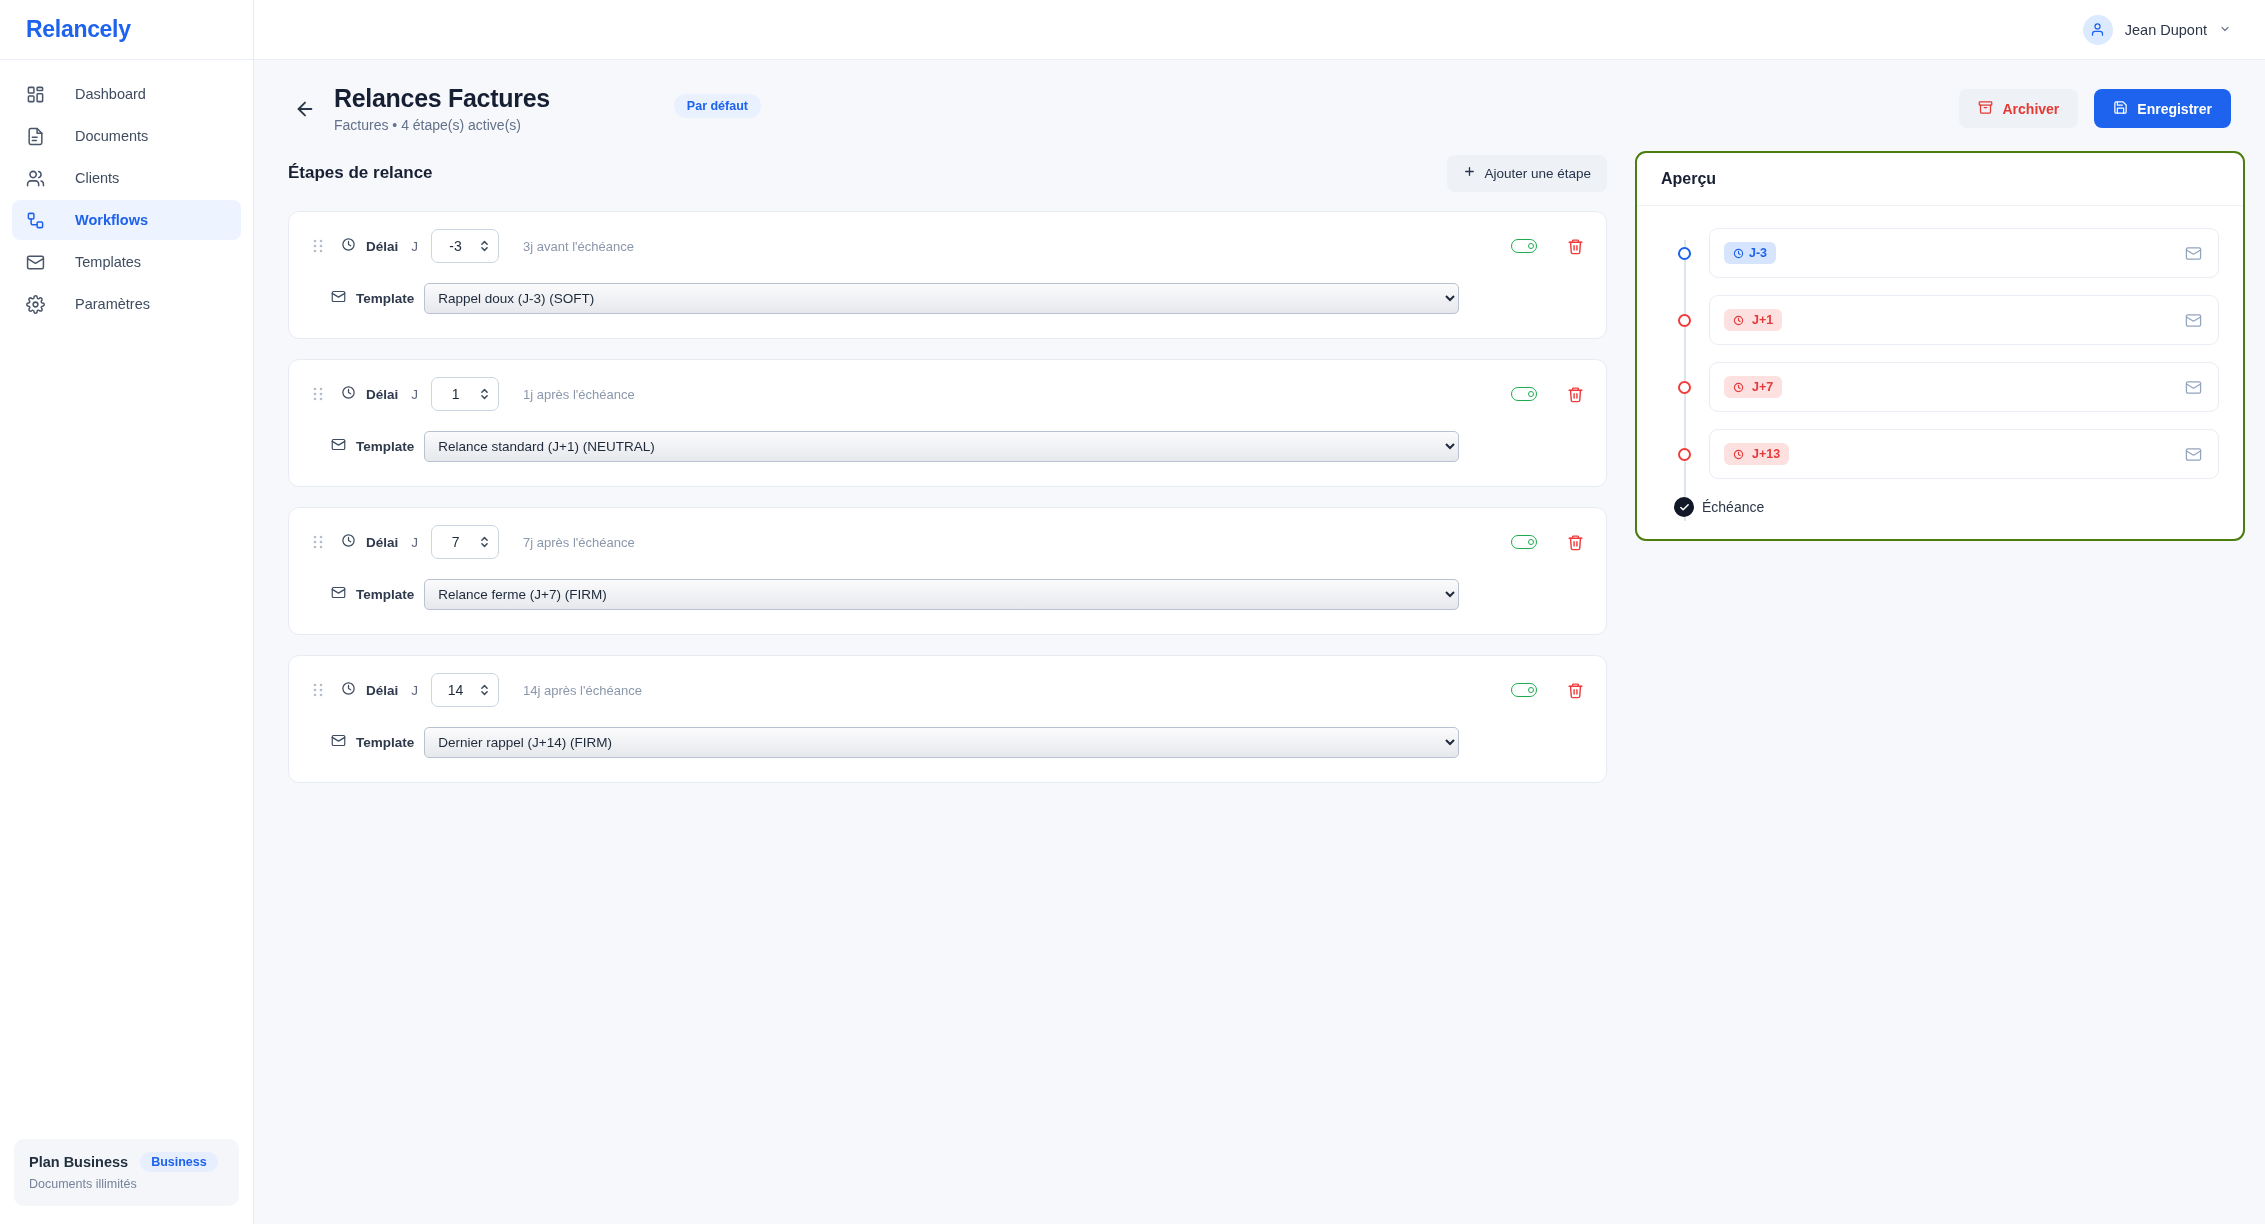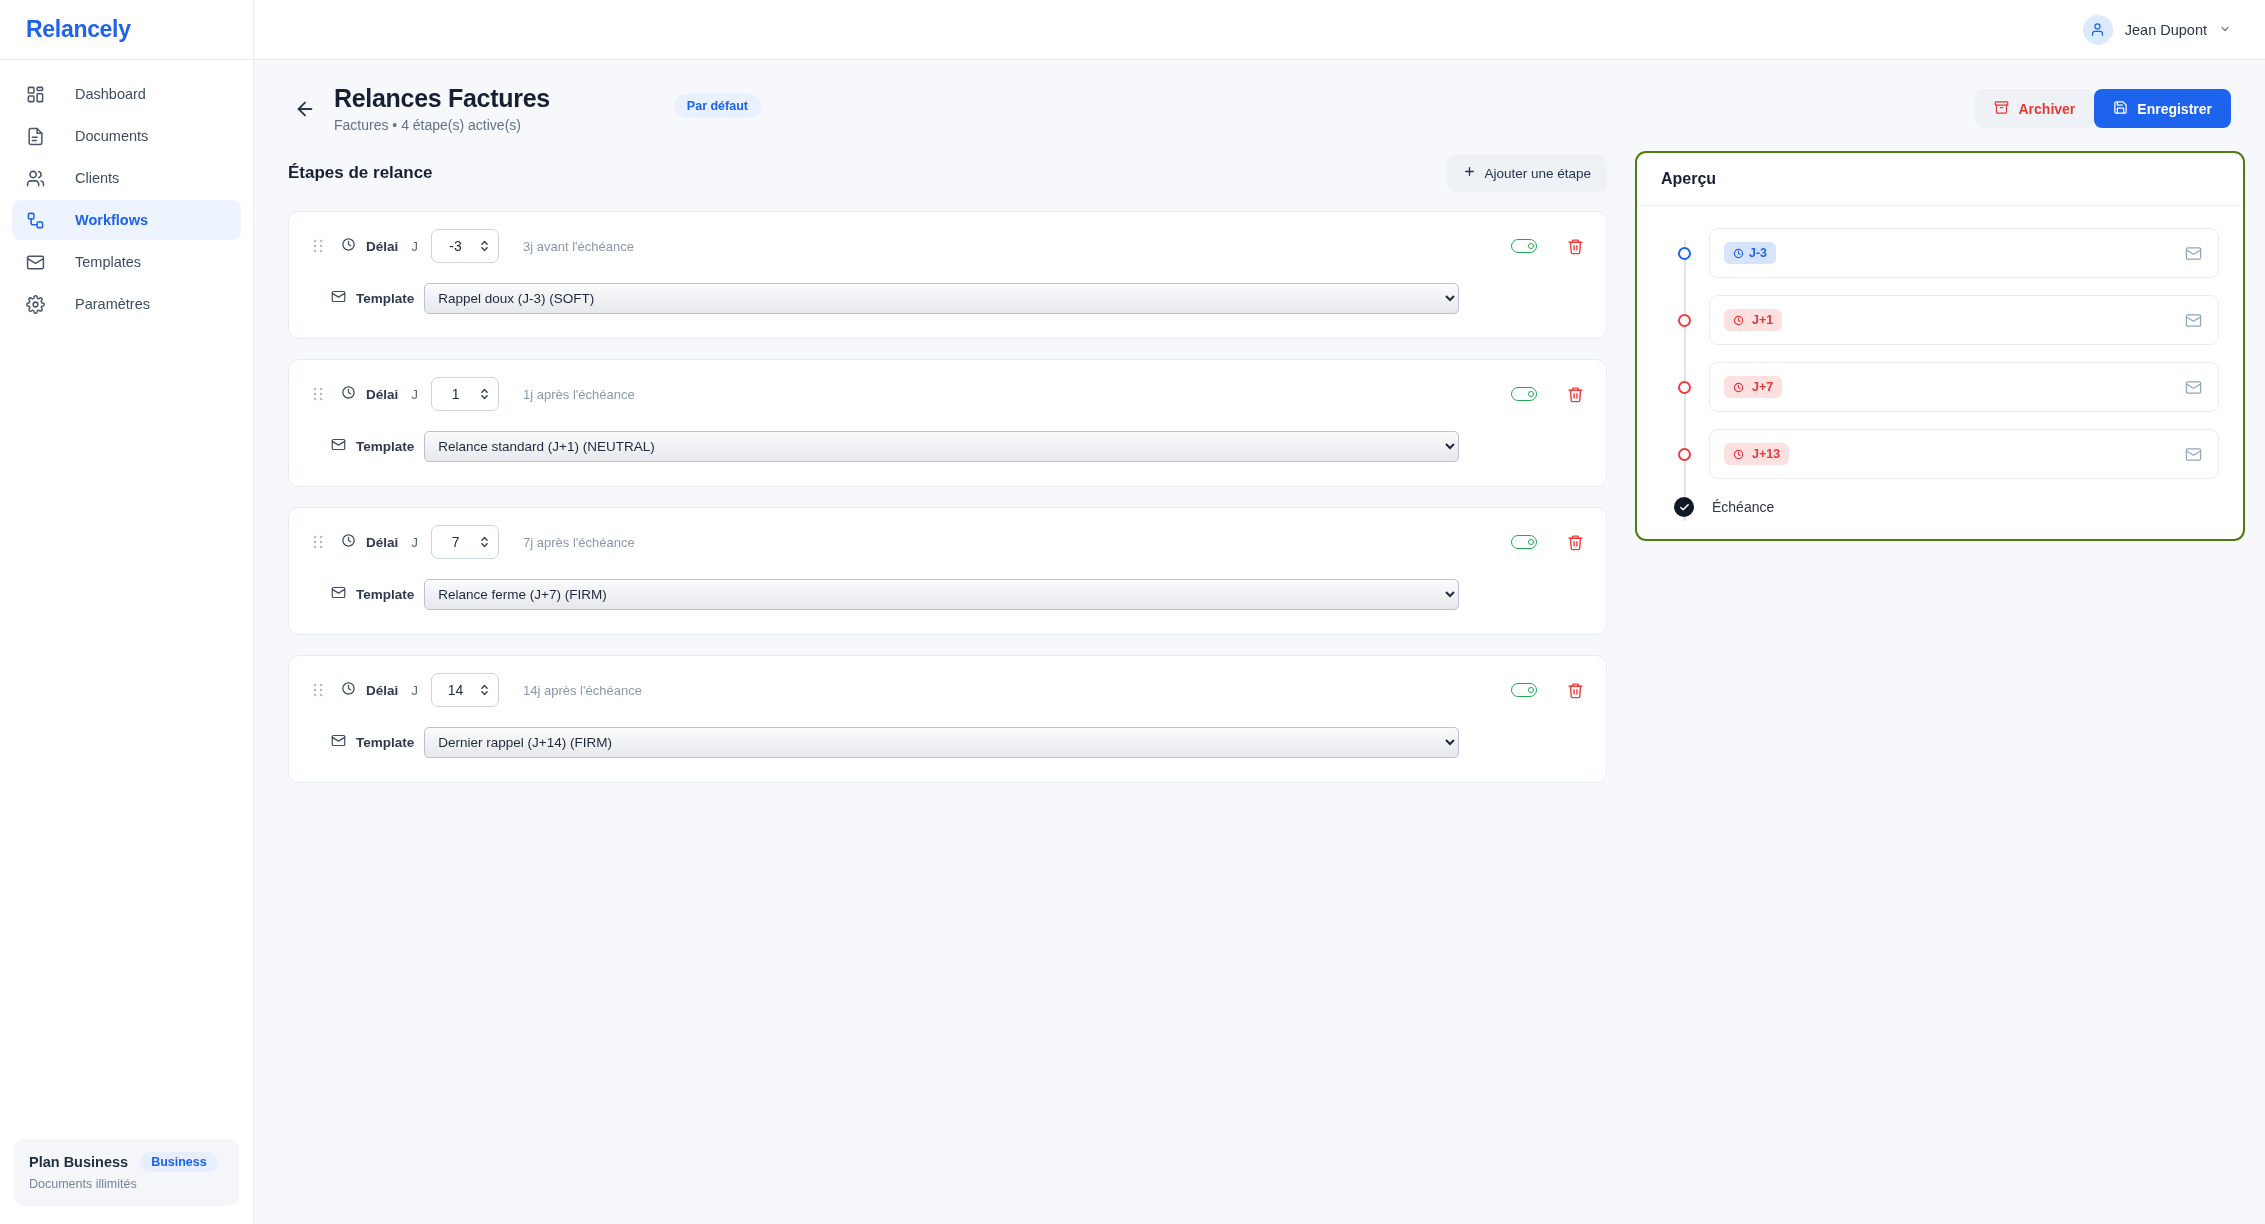--- a/index.html
+++ b/index.html
@@ -79,21 +79,21 @@
     cursor: pointer; margin-right: 12px;
   }
   .title-block { display: flex; flex-direction: column; gap: 4px; }
   .page-title { font-size: 25px; font-weight: bold; color: #172033; letter-spacing: -0.3px; }
   .page-sub { font-size: 14px; color: #63718a; }
   .default-badge {
     margin-left: 124px; align-self: flex-start; margin-top: 10px;
     font-size: 12.5px; font-weight: 600; color: #1d63ed;
     background: #e9f1ff; border-radius: 20px; padding: 5px 13px;
   }
-  .head-actions { margin-left: auto; display: flex; align-items: center; }
+  .head-actions { margin-left: auto; display: flex; align-items: center; gap: 16px; }
   .btn {
     display: inline-flex; align-items: center; gap: 9px;
     height: 39px; padding: 0 19px; border-radius: 8px;
     font-size: 14px; font-weight: 600; cursor: pointer; border: none;
     font-family: inherit;
   }
   .btn-archive { background: #eef2f7; color: #e53935; }
   .btn-save { background: #1d63ed; color: #ffffff; }
 
   .content { display: flex; gap: 28px; padding: 0 20px 30px 34px; align-items: flex-start; }
@@ -184,21 +184,21 @@
     padding: 0 16px 0 14px;
   }
   .tl-badge {
     display: inline-flex; align-items: center; gap: 5px;
     font-size: 12.5px; font-weight: 600;
     border-radius: 6px; padding: 4px 9px;
   }
   .tl-badge.blue { background: #d6e4fd; color: #1d63ed; }
   .tl-badge.red { background: #fde0e0; color: #e63939; gap: 8px; }
   .tl-env { margin-left: auto; display: flex; }
-  .tl-final { display: flex; align-items: center; gap: 18px; position: relative; margin-top: 18px; }
+  .tl-final { display: flex; align-items: center; gap: 8px; position: relative; margin-top: 18px; }
   .tl-final-label { font-size: 14px; color: #2b3648; }
 </style>
 </head>
 <body>
 
 <div class="app">
 
   <aside class="sidebar">
     <div class="brand">
       <span class="brand-text">Relancely</span>

